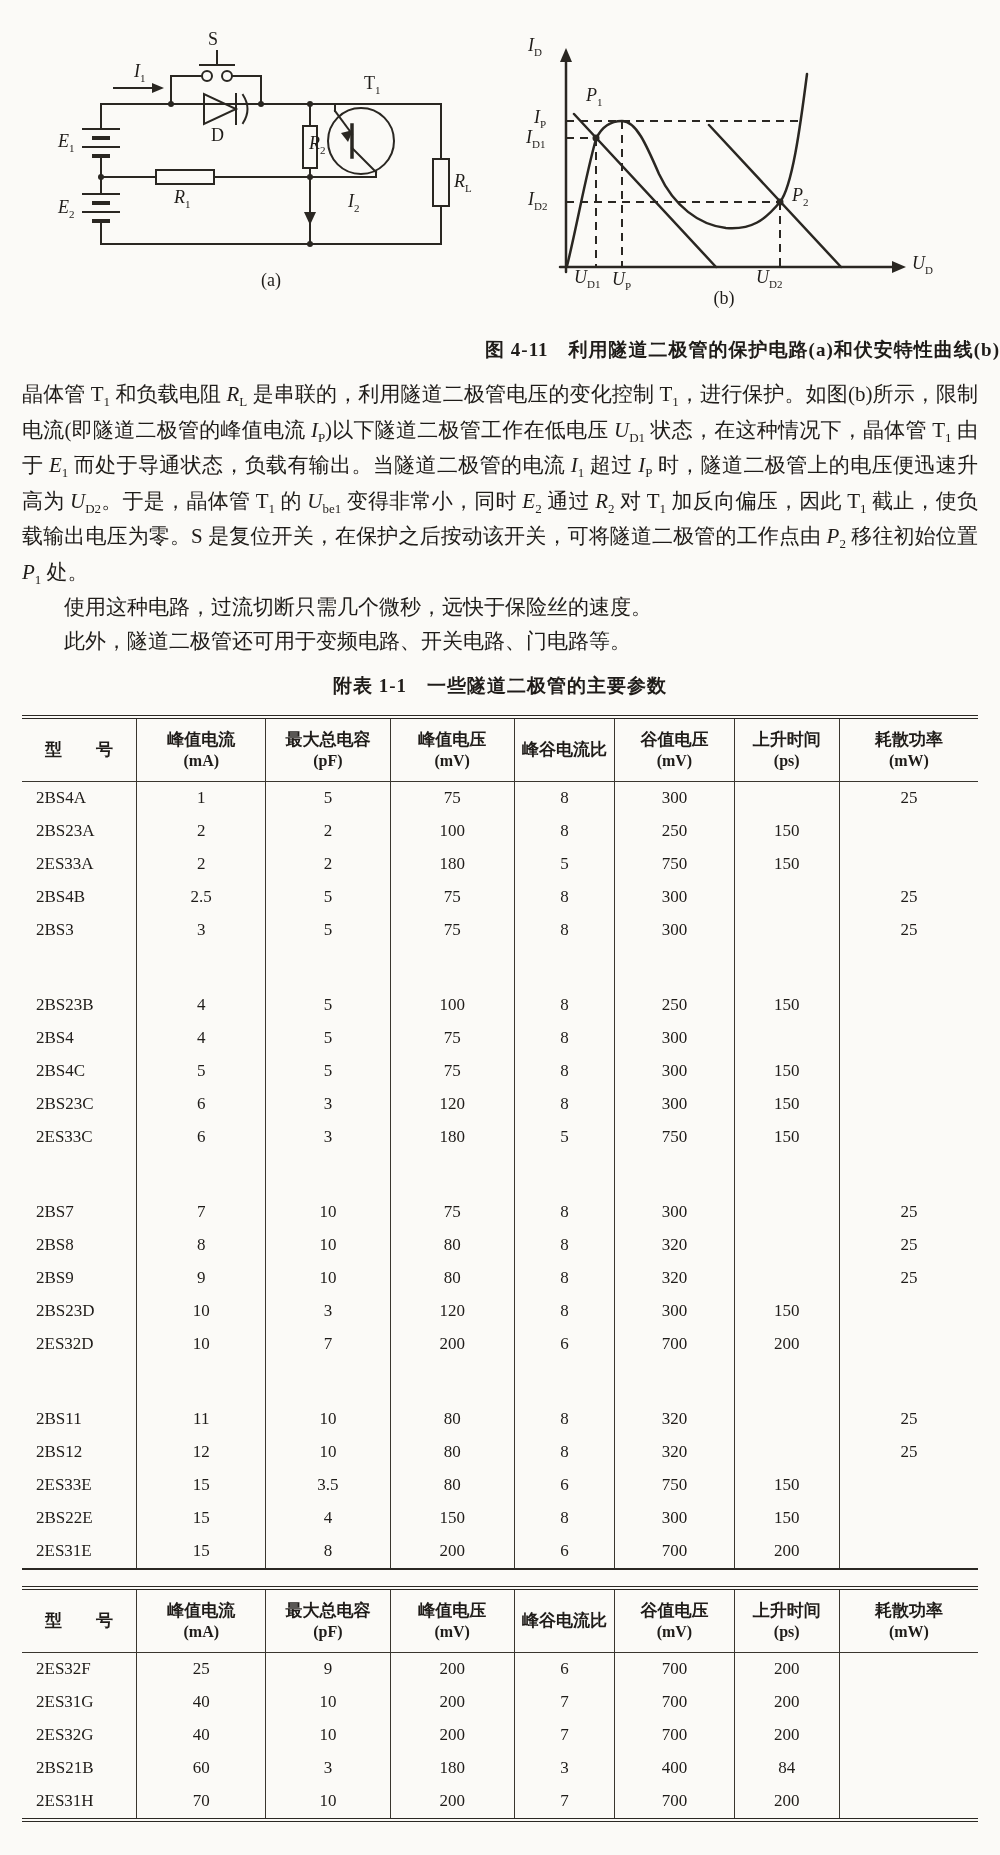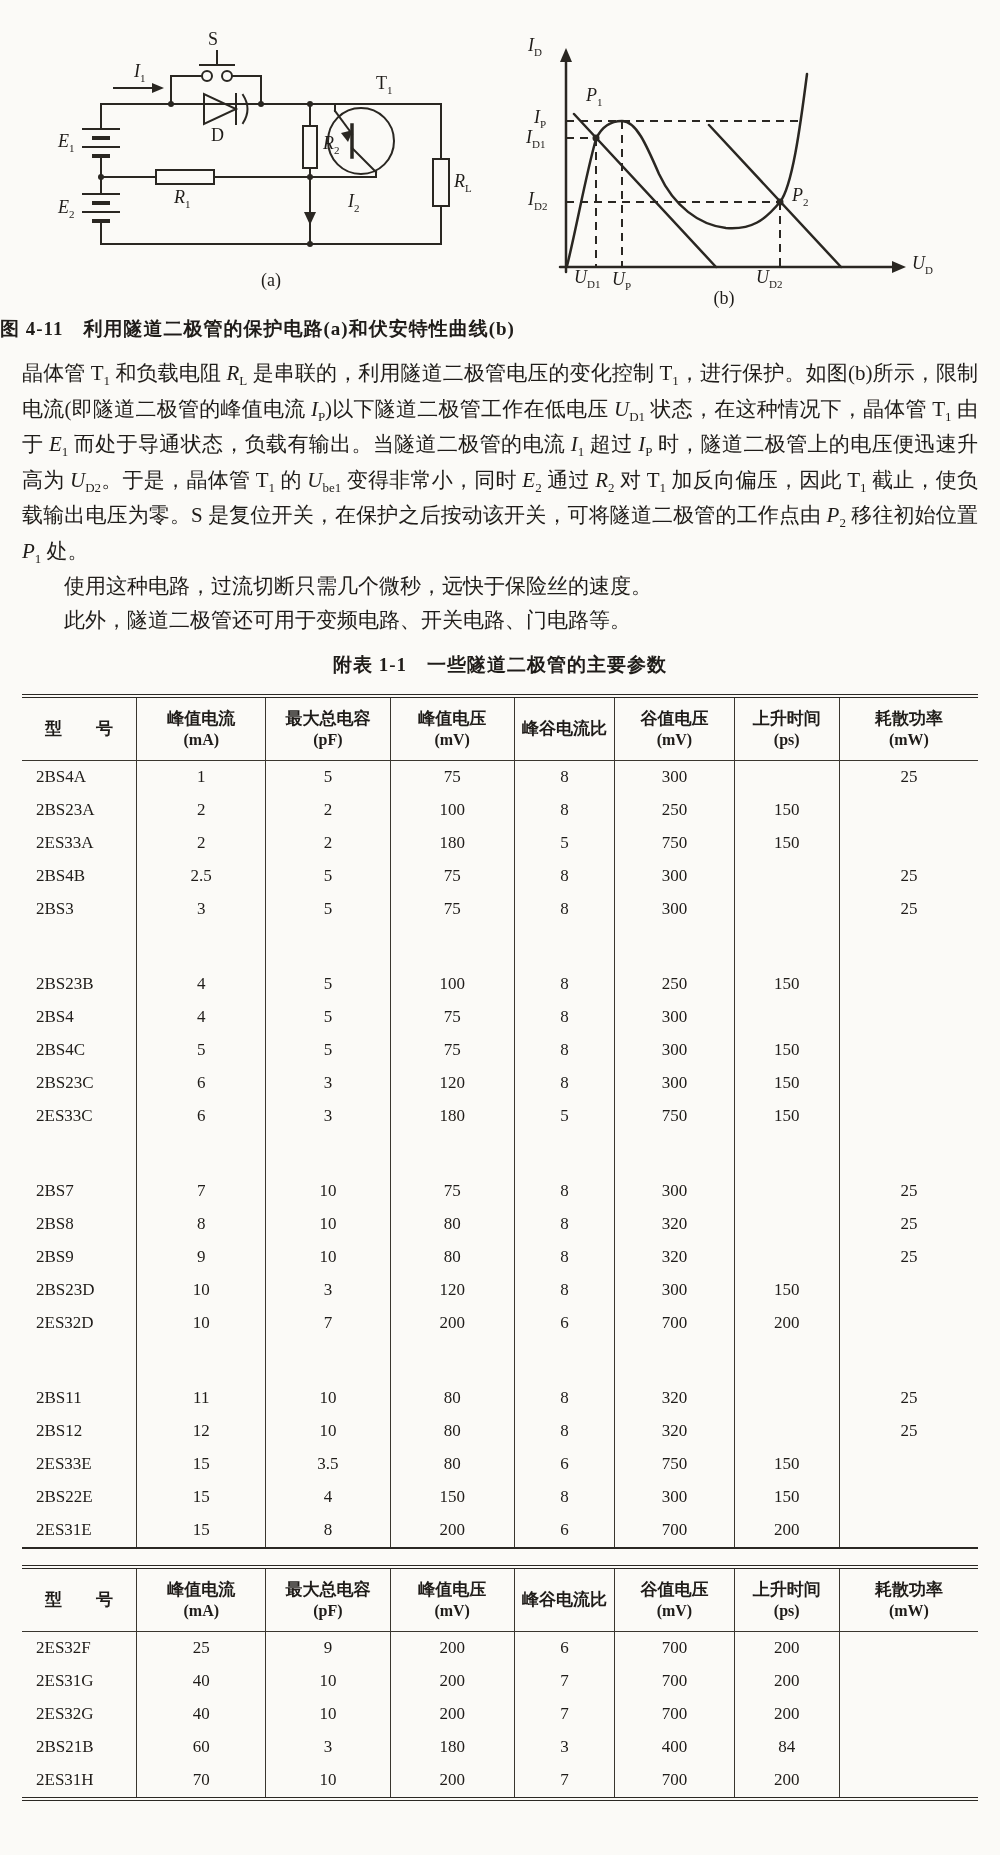--- a/index.html
+++ b/index.html
@@ -21,22 +21,22 @@
   .subfig{position:relative;}
   .subfig svg{display:block;}
   .fig-label{
     position:absolute;font-size:18px;font-style:normal;
     white-space:nowrap;line-height:1;
   }
   .fig-label i{font-family:"Liberation Serif",serif;}
   .fig-label sub{font-size:11px;}
   .sublabel{text-align:center;font-size:18px;margin-top:4px;}
   .caption{
-    text-align:left;font-size:19px;font-weight:bold;
-    margin-top:7px;letter-spacing:1px;
+    text-align:right;font-size:19px;font-weight:bold;
+    margin-top:28px;letter-spacing:1px;padding-left:24px;
   }
   
   .bodytext{
     width:956px;margin:14px auto 0 auto;
     font-size:21px;line-height:1.64;text-align:justify;
   }
   .bodytext p{margin:0;}
   .bodytext p.indent{text-indent:2em;}
   .bodytext sub{font-size:13px;}
   
@@ -149,25 +149,25 @@
           <circle cx="205" cy="70" r="3"></circle>
           <circle cx="254" cy="70" r="3"></circle>
           <circle cx="45" cy="143" r="3"></circle>
           <circle cx="254" cy="143" r="3"></circle>
           <circle cx="254" cy="210" r="3"></circle>
         </g>
       </svg>
       <span class="fig-label" style="left:152px;top:-4px;">S</span>
       <span class="fig-label" style="left:78px;top:28px;"><i>I</i><sub>1</sub></span>
       <span class="fig-label" style="left:155px;top:92px;">D</span>
-      <span class="fig-label" style="left:320px;top:40px;text-align:center;">T<sub>1</sub></span>
+      <span class="fig-label" style="left:308px;top:40px;text-align:center;">T<sub>1</sub></span>
       <span class="fig-label" style="left:2px;top:98px;"><i>E</i><sub>1</sub></span>
       <span class="fig-label" style="left:2px;top:164px;"><i>E</i><sub>2</sub></span>
       <span class="fig-label" style="left:118px;top:154px;"><i>R</i><sub>1</sub></span>
-      <span class="fig-label" style="left:267px;top:100px;"><i>R</i><sub>2</sub></span>
+      <span class="fig-label" style="left:253px;top:100px;"><i>R</i><sub>2</sub></span>
       <span class="fig-label" style="left:263px;top:158px;margin-left:29px;"><i>I</i><sub>2</sub></span>
       <span class="fig-label" style="left:398px;top:138px;"><i>R</i><sub>L</sub></span>
       <div class="sublabel">(a)</div>
     </div>
 
     <div class="subfig" style="width:440px;">
       <svg width="440" height="250" viewBox="0 0 440 250">
         <g stroke="#2a2722" stroke-width="2.5" fill="none" stroke-linecap="round">
 
           <line x1="62" y1="238" x2="62" y2="26"></line>

